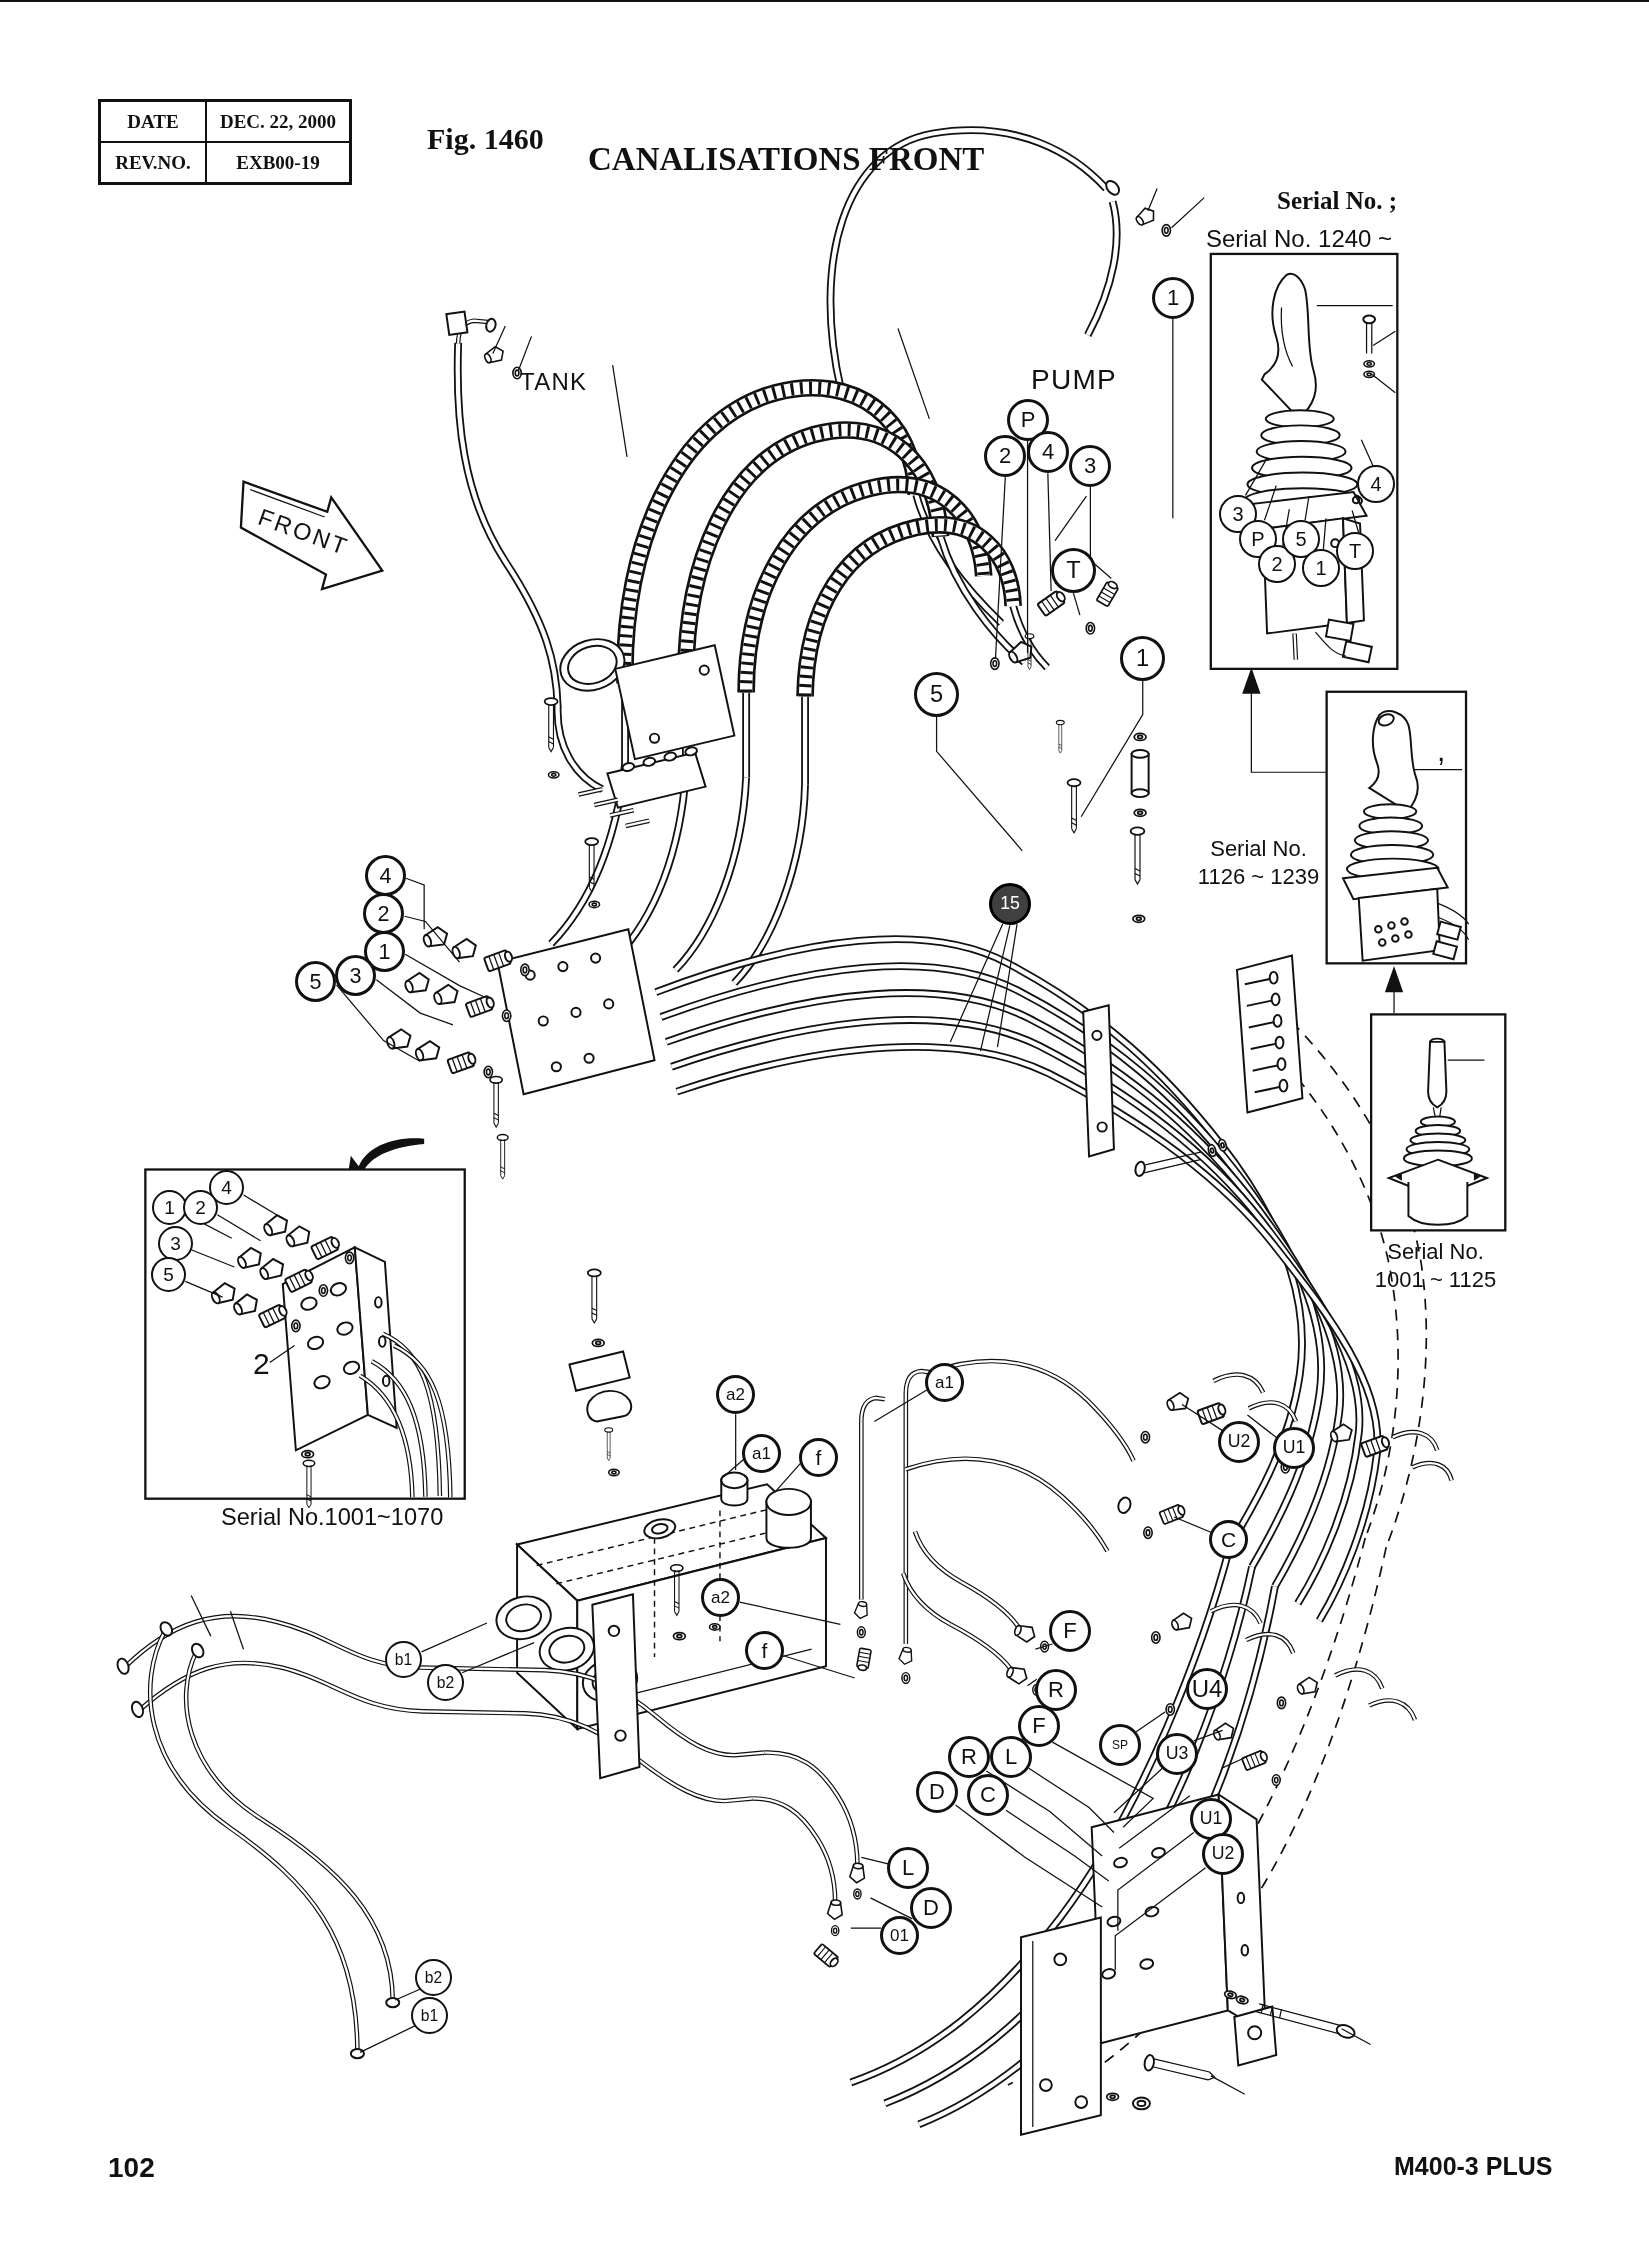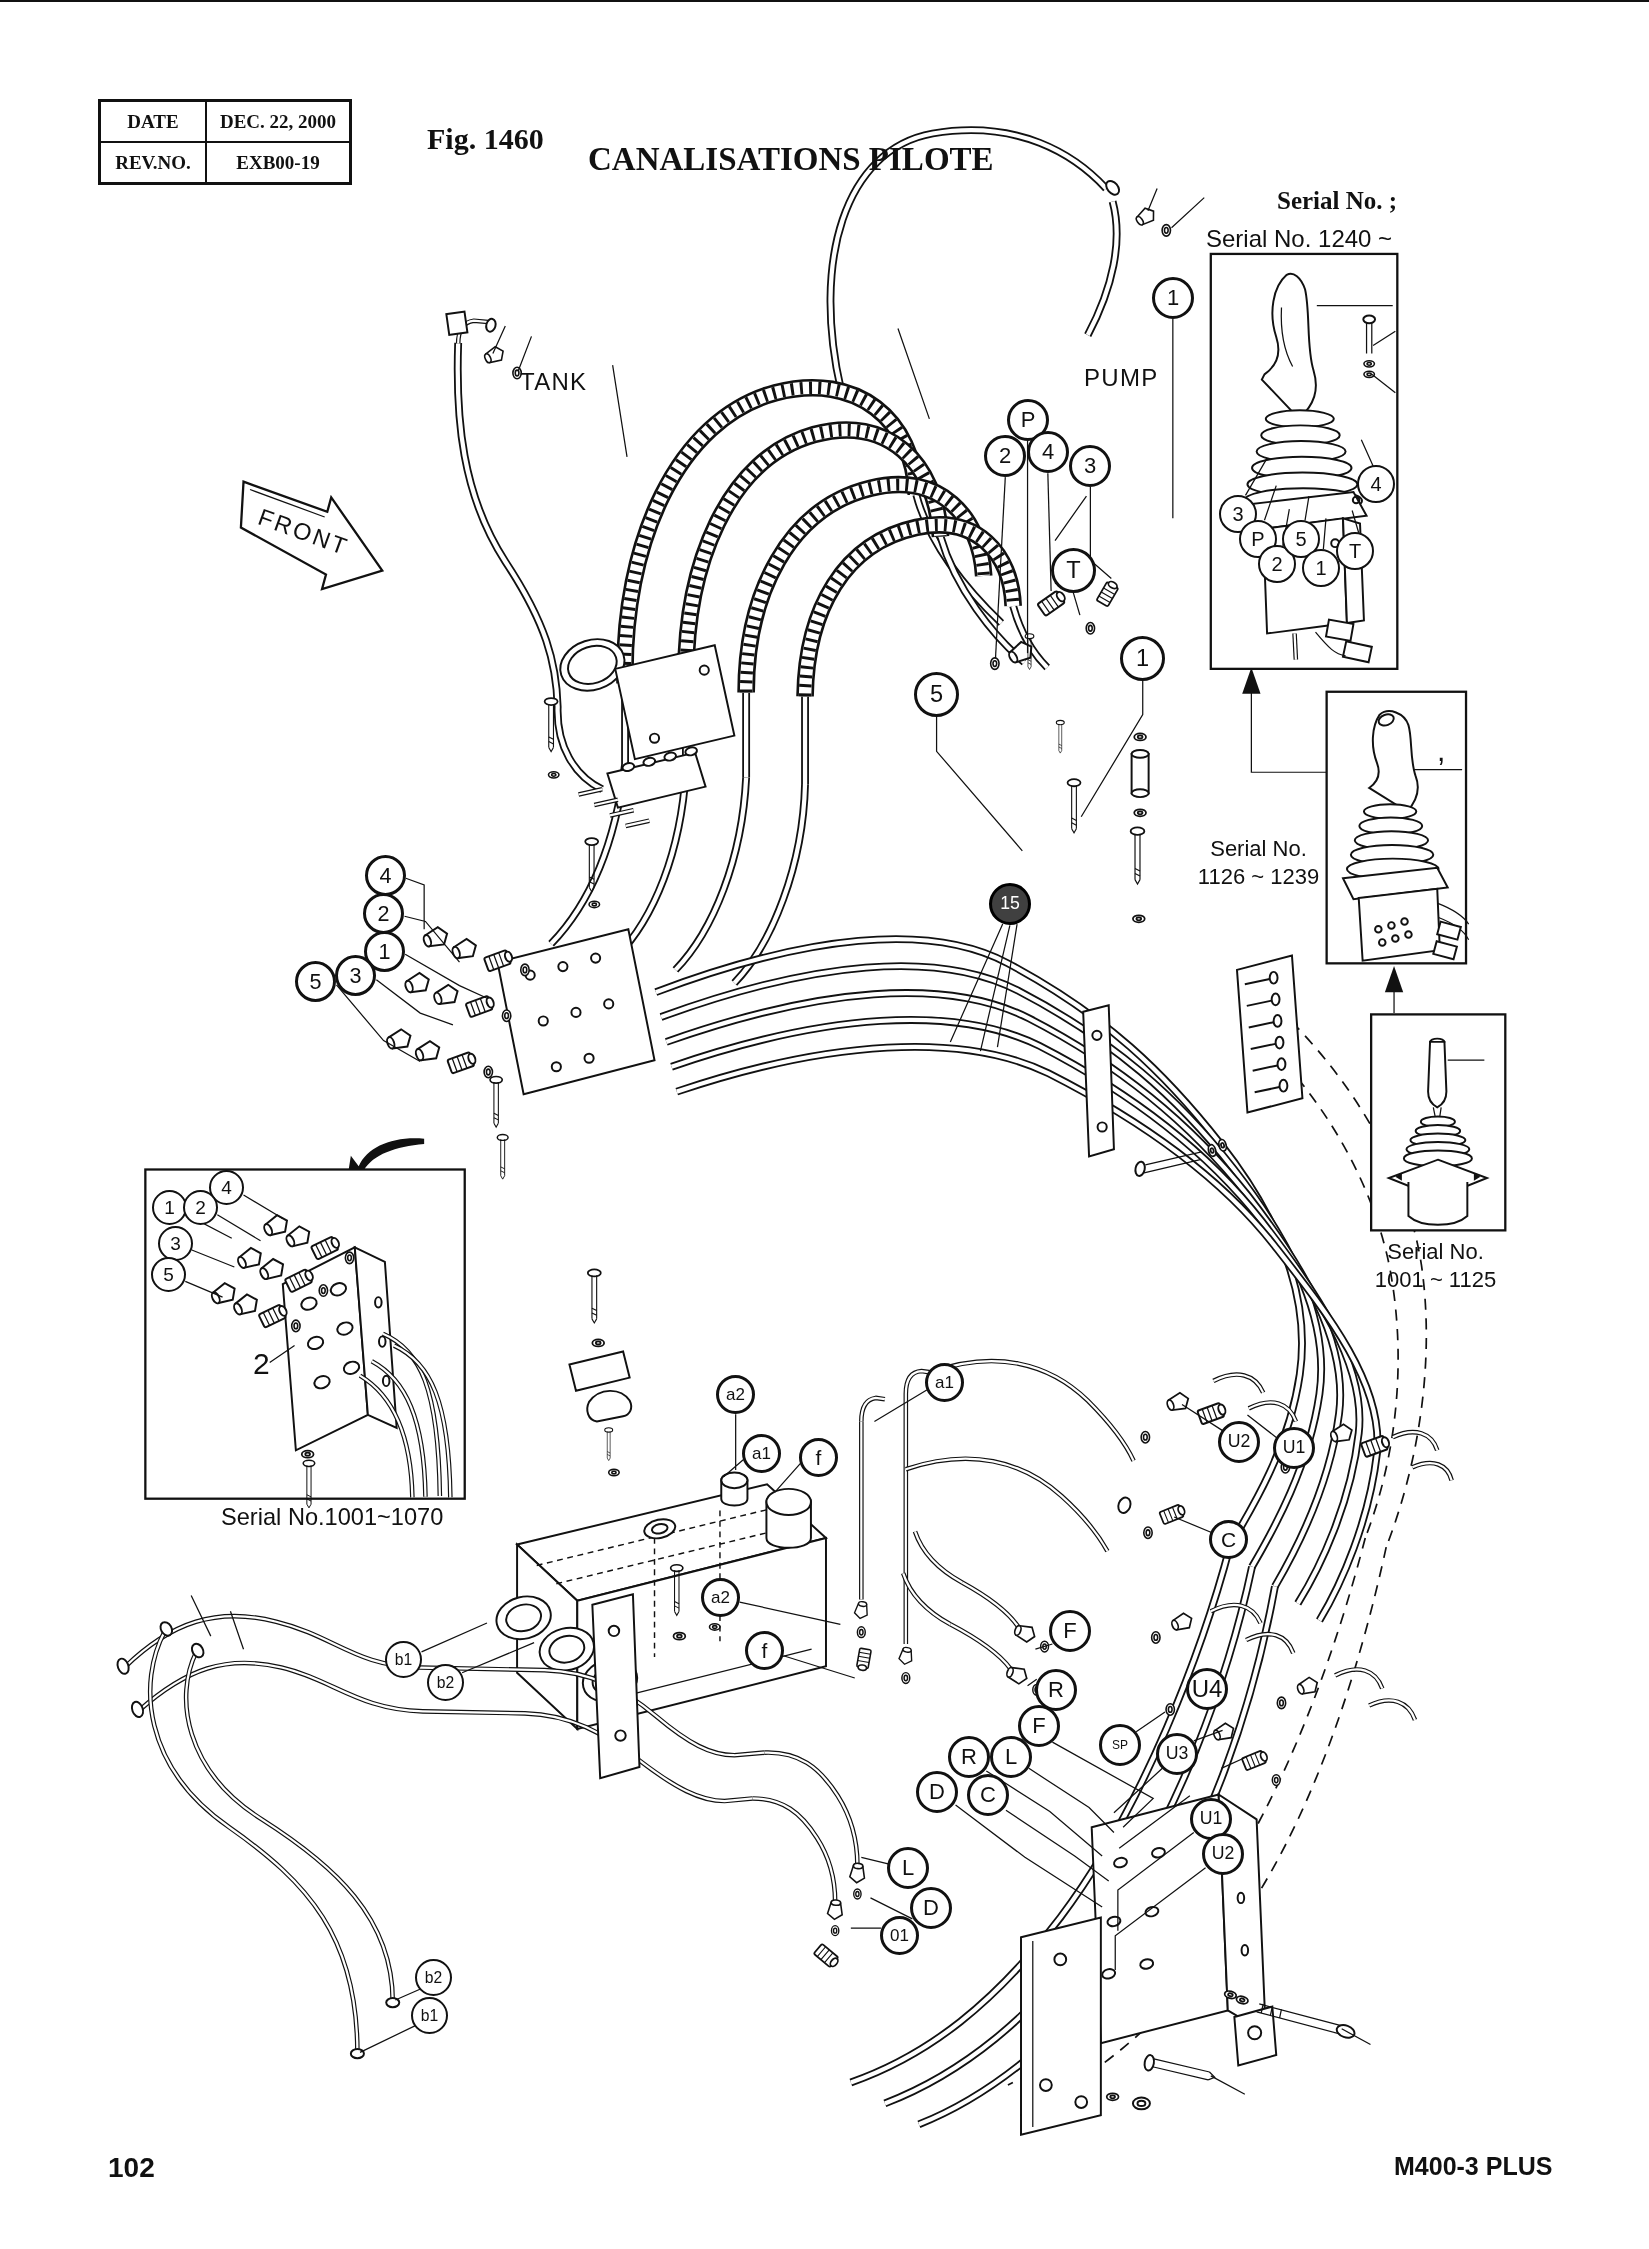--- a/index.html
+++ b/index.html
@@ -44,26 +44,26 @@
   <div class="topline"></div>
 
   <div class="htable">
     <div class="cell">DATE</div>
     <div class="cell">DEC. 22, 2000</div>
     <div class="cell">REV.NO.</div>
     <div class="cell">EXB00-19</div>
   </div>
 
   <div class="abs serifb" style="left:427px;top:122px;font-size:30px;">Fig. 1460</div>
-  <div class="abs serifb" style="left:588px;top:141px;font-size:33px;">CANALISATIONS PILOTE</div>
+  <div class="abs serifb" style="left:588px;top:141px;font-size:33px;">CANALISATIONS FRONT</div>
   <div class="abs serifb" style="left:1277px;top:187px;font-size:25px;">Serial No. ;</div>
   <div class="abs sans" style="left:1206px;top:225px;font-size:24px;">Serial No. 1240 ~</div>
 
   <div class="abs sans" style="left:520px;top:368px;font-size:24px;letter-spacing:1.3px;">TANK</div>
-  <div class="abs sans" style="left:1084px;top:364px;font-size:24px;letter-spacing:1.3px;">PUMP</div>
+  <div class="abs sans" style="left:1031px;top:364px;font-size:28px;letter-spacing:1.3px;">PUMP</div>
   <div class="abs sans ctr" style="left:1171px;top:835px;width:175px;font-size:22px;line-height:27.5px;"><span>Serial No.</span><br><span>1126 ~ 1239</span></div>
   <div class="abs sans ctr" style="left:1348px;top:1238px;width:175px;font-size:22px;line-height:27.5px;"><span>Serial No.</span><br><span>1001 ~ 1125</span></div>
   <div class="abs sans" style="left:221px;top:1504px;font-size:23.6px;">Serial No.1001~1070</div>
   <div class="abs sans" style="left:253px;top:1347px;font-size:30px;">2</div>
   <div class="abs sans" style="left:1437px;top:734px;font-size:30px;">,</div>
 
   <div class="abs sans" style="left:108px;top:2152px;font-size:28px;font-weight:bold;">102</div>
   <div class="abs sans" style="left:1394px;top:2152px;font-size:25px;font-weight:bold;">M400-3 PLUS</div>
 
   <svg class="art" width="1650" height="2250" viewBox="0 0 2521 3438">

